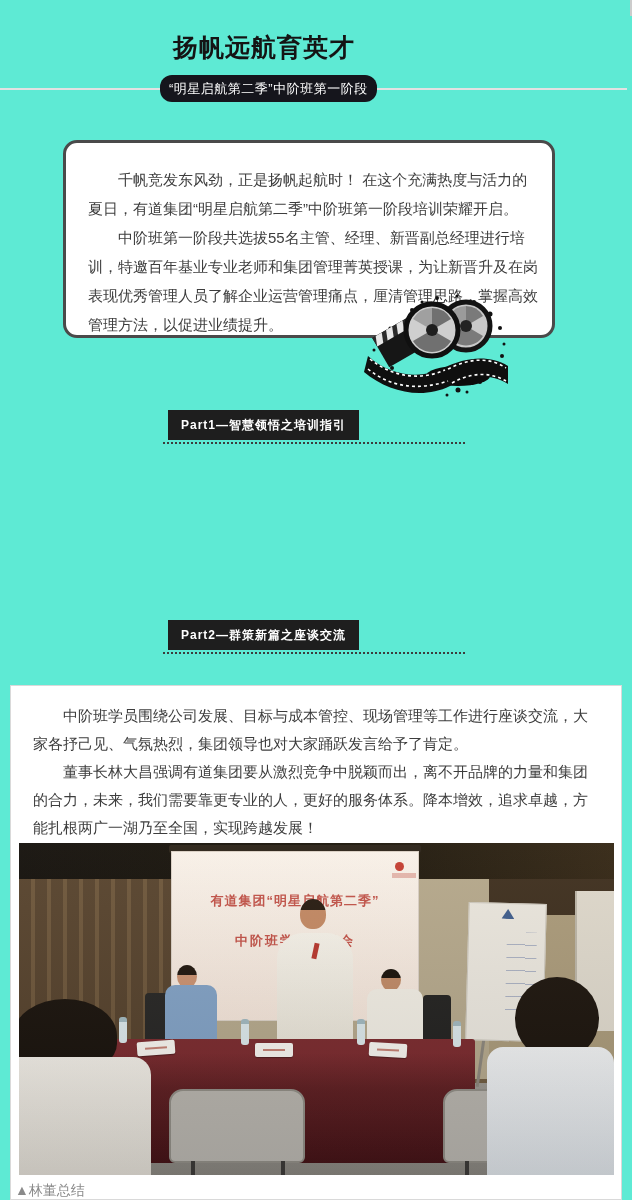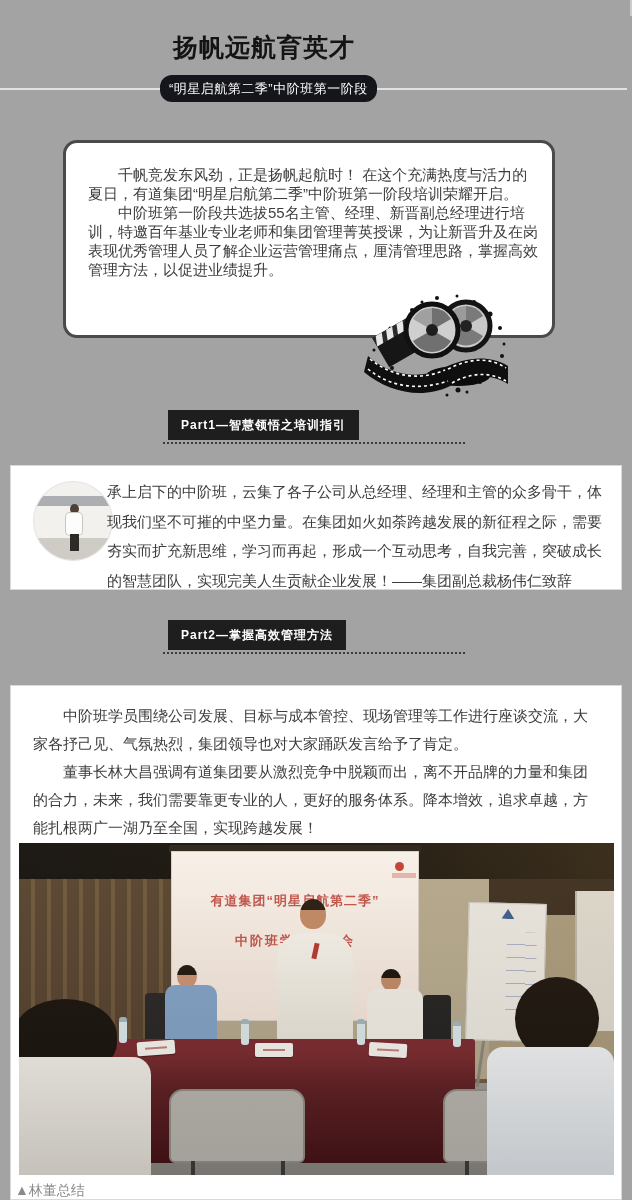--- a/index.html
+++ b/index.html
@@ -1,30 +1,30 @@
 <!DOCTYPE html>
 <html><head>
 <meta charset="utf-8">
 <style>
   html,body{margin:0;padding:0;background:#fff;}
-  .page{position:relative;width:632px;height:1200px;overflow:hidden;background:#a3a3a3;
+  .page{position:relative;width:632px;height:1200px;overflow:hidden;background:#5eead4;
         font-family:"Liberation Sans","DejaVu Sans",sans-serif;}
 
   
   .main-title{position:absolute;top:14px;left:0;width:528px;text-align:center;
         font-size:25px;font-weight:bold;color:#141414;letter-spacing:1px;}
   .badge-rule{position:absolute;top:88px;left:0;width:627px;height:2px;background:#e2e2e2;}
   .corner-mark{position:absolute;top:0;right:0;width:2px;height:16px;background:#cccccc;}
   .subtitle-badge{position:absolute;top:75px;left:160px;background:#15151c;color:#fff;
         font-size:13px;line-height:17px;padding:5px 9px;letter-spacing:.5px;border-radius:12px;}
 
   
   .intro-box{position:absolute;left:63px;top:140px;width:492px;height:198px;
         border:3px solid #4a4a4a;border-radius:14px;box-sizing:border-box;background:#fff;}
-  .intro-text{padding:22px 12px 0 22px;font-size:15px;line-height:19px;color:#3d3d3d;}
+  .intro-text{padding:22px 12px 0 22px;font-size:15px;line-height:29px;color:#3d3d3d;}
   .intro-text p{margin:0;text-indent:2em;}
 
   
   .film-reel{position:absolute;left:360px;top:292px;width:160px;height:110px;}
 
   
   .part-banner{position:absolute;left:168px;background:#1e1e1e;color:#fff;
         font-size:12px;line-height:20px;padding:5px 13px;letter-spacing:1px;font-weight:bold;}
   .pb1{top:410px;} .pb2{top:620px;}
   .dotted-rule{position:absolute;left:163px;width:302px;height:0;border-bottom:2px dotted #3c3c3c;}
@@ -204,32 +204,22 @@
       <path d="M10,67 C32,85 60,89 85,78" fill="none" stroke="#fff" stroke-width="1.6" stroke-dasharray="3 3"></path>
       <path d="M8,77 C30,95 58,99 88,89" fill="none" stroke="#fff" stroke-width="1.6" stroke-dasharray="3 3"></path>
       <path d="M88,77 C108,67 128,64 146,76" fill="none" stroke="#fff" stroke-width="1.6" stroke-dasharray="3 3"></path>
       <path d="M92,91 C110,81 128,79 146,89" fill="none" stroke="#fff" stroke-width="1.6" stroke-dasharray="3 3"></path>
     </svg>
   </div>
 
   <div class="part-banner pb1">Part1—智慧领悟之培训指引</div>
   <div class="dotted-rule dr1"></div>
 
-  <div class="quote-box">
-    <div class="avatar">
-      <div class="av-band"></div>
-      <div class="av-floor"></div>
-      <div class="av-head"></div>
-      <div class="av-body"></div>
-      <div class="av-legs"></div>
-    </div>
-    <p class="quote-text">承上启下的中阶班，云集了各子公司从总经理、经理和主管的众多骨干，体现我们坚不可摧的中坚力量。在集团如火如荼跨越发展的新征程之际，需要夯实而扩充新思维，学习而再起，形成一个互动思考，自我完善，突破成长的智慧团队，实现完美人生贡献企业发展！——集团副总裁杨伟仁致辞</p>
-  </div>
-
-  <div class="part-banner pb2">Part2—掌握高效管理方法</div>
+
+  <div class="part-banner pb2">Part2—群策新篇之座谈交流</div>
   <div class="dotted-rule dr2"></div>
 
   <div class="talk-box">
     <div class="talk-text">
       <p>中阶班学员围绕公司发展、目标与成本管控、现场管理等工作进行座谈交流，大家各抒己见、气氛热烈，集团领导也对大家踊跃发言给予了肯定。</p>
       <p>董事长林大昌强调有道集团要从激烈竞争中脱颖而出，离不开品牌的力量和集团的合力，未来，我们需要靠更专业的人，更好的服务体系。降本增效，追求卓越，方能扎根两广一湖乃至全国，实现跨越发展！</p>
     </div>
 
     <div class="photo">
       <div class="ph-floor"></div>

